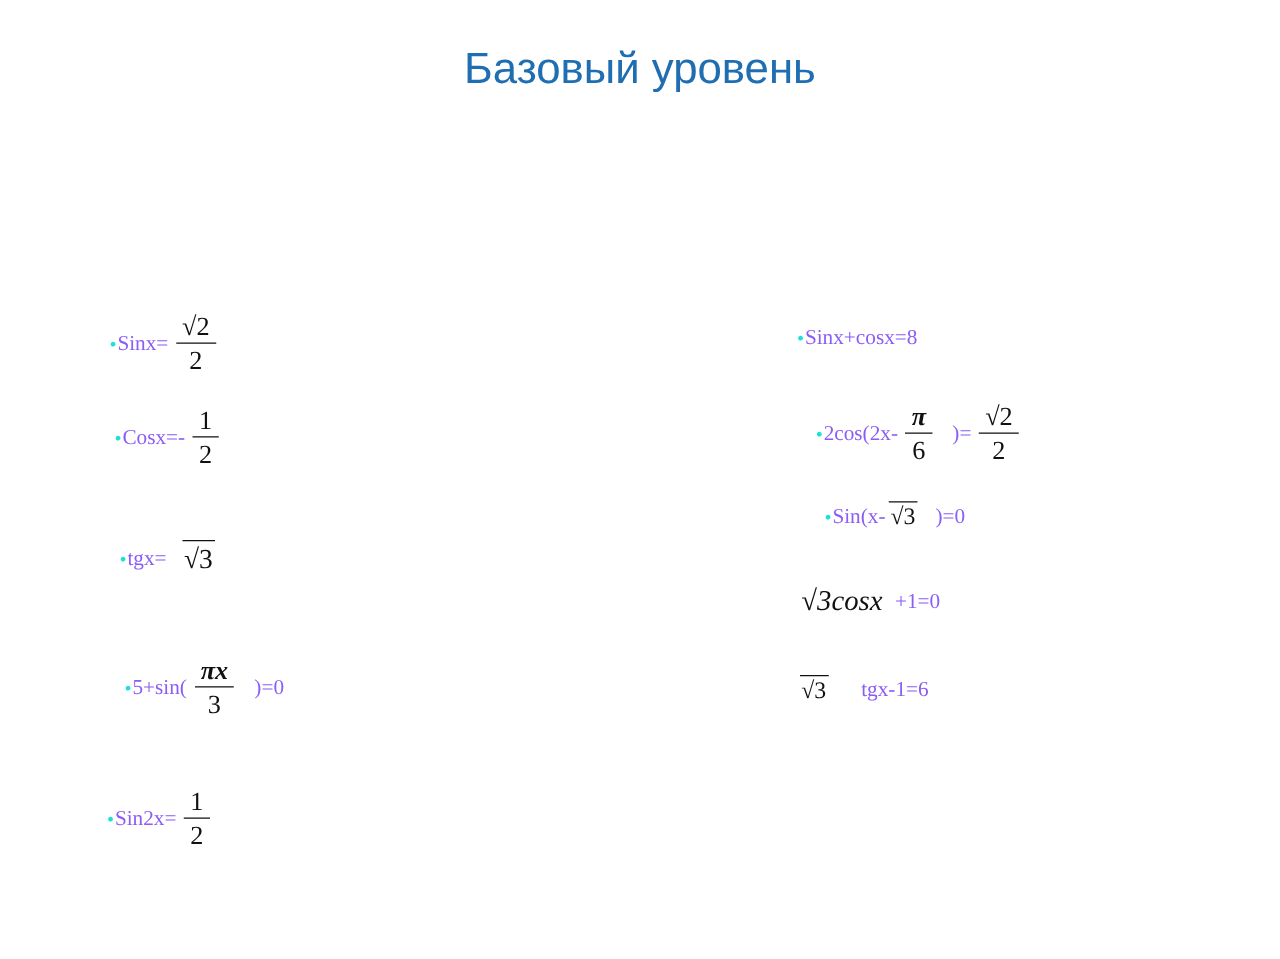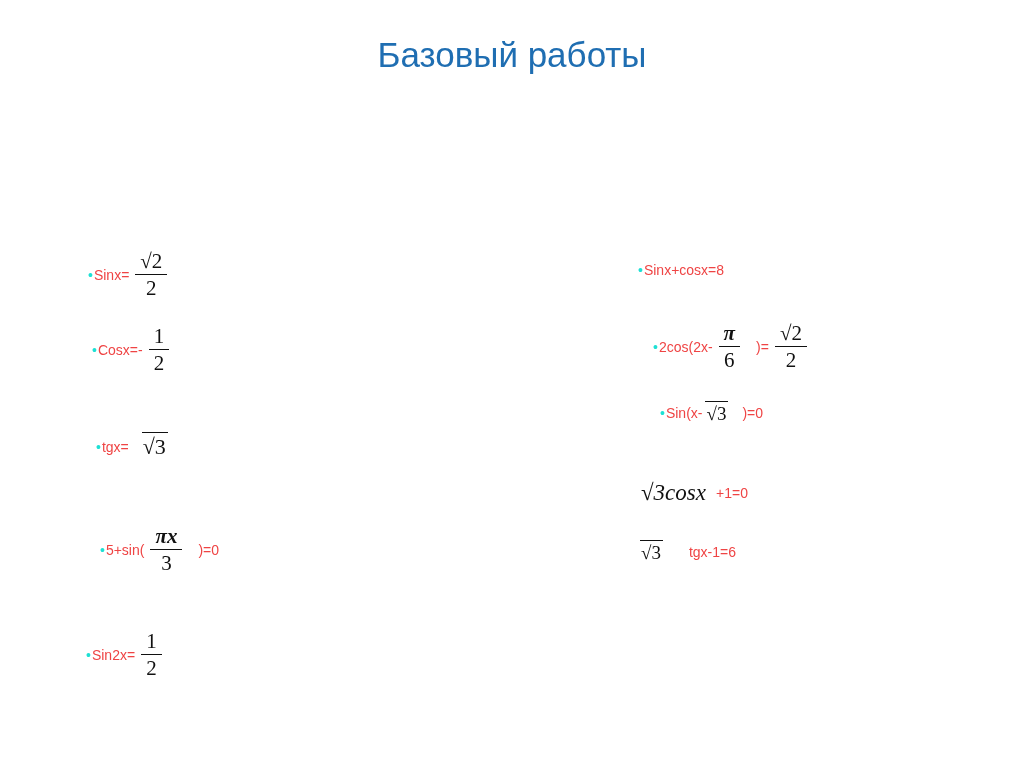--- a/index.html
+++ b/index.html
@@ -57,23 +57,23 @@
   .col-right { left: 615px; width: 380px; }
 
   .eq {
     position: absolute;
     display: flex;
     align-items: center;
     white-space: nowrap;
   }
 
   .txt {
-    color: #ef4444;
-    font-family: Liberation Sans, sans-serif;
-    font-size: 14px;
+    color: #8b5cf6;
+    font-family: Liberation Serif, serif;
+    font-size: 17px;
     line-height: 20px;
   }
 
   .bullet {
     color: #1ee0d4;
     font-size: 14px;
     line-height: 20px;
     margin-right: 1px;
   }
 
@@ -124,21 +124,21 @@
 
   .spacer-sm { display: inline-block; width: 10px; }
   .spacer-md { display: inline-block; width: 22px; }
 </style>
 </head>
 <body>
 
 <div class="slide">
 
   <div class="title-block">
-    <div class="subtitle">Базовый работы</div>
+    <div class="subtitle">Базовый уровень</div>
   </div>
 
   <div class="col col-left">
 
     <div class="eq" style="left:18px; top:10px;">
       <span class="bullet">•</span>
       <span class="txt">Sinx=</span>
       <span class="frac">
         <span class="num">√2</span>
         <span class="den">2</span>
@@ -211,21 +211,21 @@
     <div class="eq" style="left:45px; top:163px;">
       <span class="bullet">•</span>
       <span class="txt">Sin(x-</span>
       <span class="radical small">
         <span class="rad-body">√3</span>
       </span>
       <span class="spacer-sm"></span>
       <span class="txt">)=0</span>
     </div>
 
-    <div class="eq" style="left:26px; top:240px;">
+    <div class="eq" style="left:26px; top:228px;">
       <span class="italic-serif">√3cosx</span>
       <span class="spacer-sm"></span>
       <span class="txt">+1=0</span>
     </div>
 
     <div class="eq" style="left:22px; top:302px;">
       <span class="radical small">
         <span class="rad-body">√3</span>
       </span>
       <span class="spacer-md"></span>

